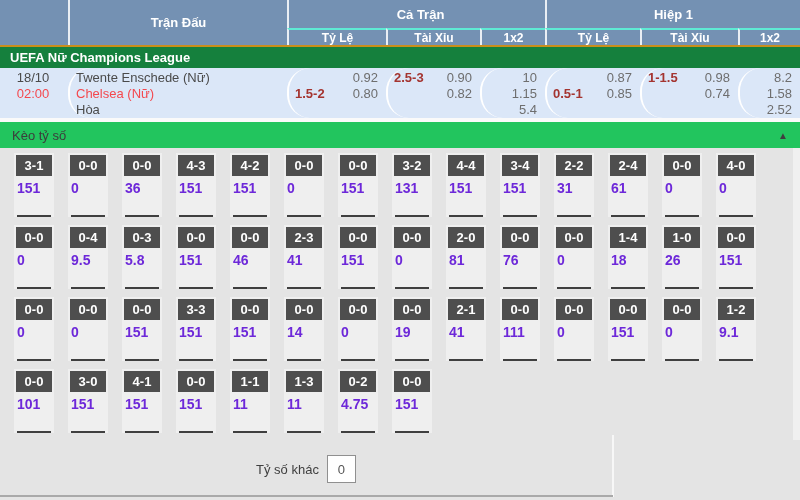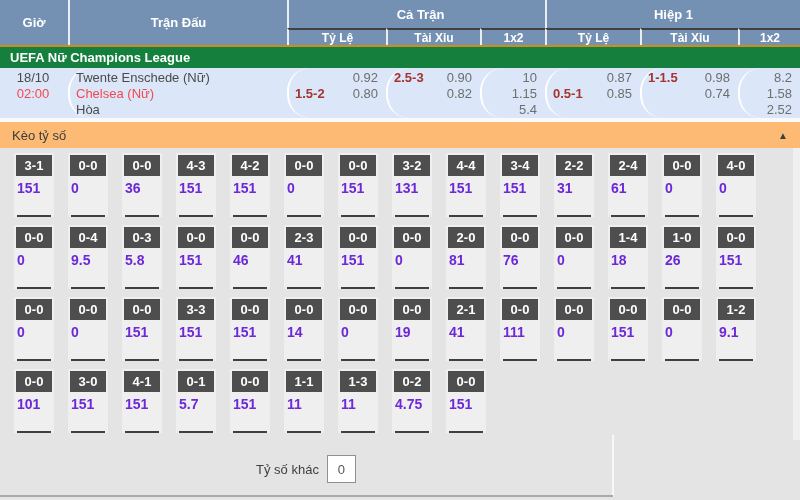--- a/index.html
+++ b/index.html
@@ -6,21 +6,21 @@
   .screen{position:relative;width:800px;height:500px;background:#e4e4e4;
     font-family:"Liberation Sans",sans-serif;overflow:hidden;}
 
   
   .hdr{position:absolute;top:0;left:0;width:800px;height:45px;display:grid;
     grid-template-columns:68px 219px 99px 94px 65px 95px 98px 62px;
     grid-template-rows:28px 17px;background:#7491b3;color:#fff;
     font-size:13px;font-weight:bold;}
   .hc{display:flex;align-items:center;justify-content:center;}
   .bl{border-left:2px solid #e9eef4;}
-  .bt{border-top:2px solid #404040;}
+  .bt{border-top:2px solid #5eead4;}
   .c-time{grid-column:1;grid-row:1/3;}
   .c-match{grid-column:2;grid-row:1/3;}
   .g-full{grid-column:3/6;grid-row:1;padding-left:7px;}
   .g-h1{grid-column:6/9;grid-row:1;}
   .s-ft-hdp{grid-column:3;grid-row:2;font-size:12px;}
   .s-ft-ou{grid-column:4;grid-row:2;font-size:12px;}
   .s-ft-1x2{grid-column:5;grid-row:2;font-size:12px;}
   .s-h1-hdp{grid-column:6;grid-row:2;font-size:12px;}
   .s-h1-ou{grid-column:7;grid-row:2;font-size:12px;}
   .s-h1-1x2{grid-column:8;grid-row:2;font-size:12px;}
@@ -39,21 +39,21 @@
   .line{height:16px;line-height:16px;white-space:nowrap;overflow:hidden;}
   .c{text-align:center;}
   .r{text-align:right;}
   .sb{display:flex;justify-content:space-between;}
   .red{color:#f4484e;}
   .maroon{color:#a43430;font-weight:bold;}
   .num{color:#6e6e6e;}
 
   
   .gap{position:absolute;top:118px;left:0;width:800px;height:4px;background:#fafafa;}
-  .keobar{position:absolute;top:122px;left:0;width:800px;height:26px;background:#fdba74;
+  .keobar{position:absolute;top:122px;left:0;width:800px;height:26px;background:#22c55e;
     display:flex;align-items:center;justify-content:space-between;
     padding:12px 12px;box-sizing:border-box;font-size:13px;color:#3c3c3c;}
   .tri{font-size:10px;color:#3f3f3f;cursor:pointer;}
 
   .score-grid{position:absolute;top:153px;left:14px;}
   .score-row{display:flex;gap:14px;margin-bottom:8px;}
   .score-cell{width:40px;height:64px;background:#efefef;padding-top:2px;
     box-sizing:border-box;position:relative;cursor:pointer;}
   .score-cell::after{content:"";position:absolute;bottom:0;left:3px;right:3px;
     height:2px;background:#3f3f3f;}
@@ -69,23 +69,20 @@
   .vline{position:absolute;top:435px;left:612px;width:2px;height:62px;background:#f7f7f7;}
   .bottomline{position:absolute;top:495px;left:0;width:613px;height:2px;background:#a9a9a9;}
   .scrollstrip{position:absolute;top:148px;right:0;width:7px;height:292px;background:#f0f0f0;}
 </style>
 </head>
 <body>
 
 <div class="screen">
 
   <div class="hdr">
-    <div class="hc c-time">
-        <span>Giờ</span>
-      </div>
     <div class="hc c-match bl">
         <span>Trận Đấu</span>
       </div>
     <div class="hc g-full bl">
         <span>Cả Trận</span>
       </div>
     <div class="hc g-h1 bl">
         <span>Hiệp 1</span>
       </div>
     <div class="hc s-ft-hdp bl bt">
@@ -352,24 +349,20 @@
         </div>
         <div class="score-cell">
           <div class="score-chip">3-0</div>
           <div class="score-odds">151</div>
         </div>
         <div class="score-cell">
           <div class="score-chip">4-1</div>
           <div class="score-odds">151</div>
         </div>
         <div class="score-cell">
-          <div class="score-chip">0-1</div>
-          <div class="score-odds">5.7</div>
-        </div>
-        <div class="score-cell">
           <div class="score-chip">0-0</div>
           <div class="score-odds">151</div>
         </div>
         <div class="score-cell">
           <div class="score-chip">1-1</div>
           <div class="score-odds">11</div>
         </div>
         <div class="score-cell">
           <div class="score-chip">1-3</div>
           <div class="score-odds">11</div>

